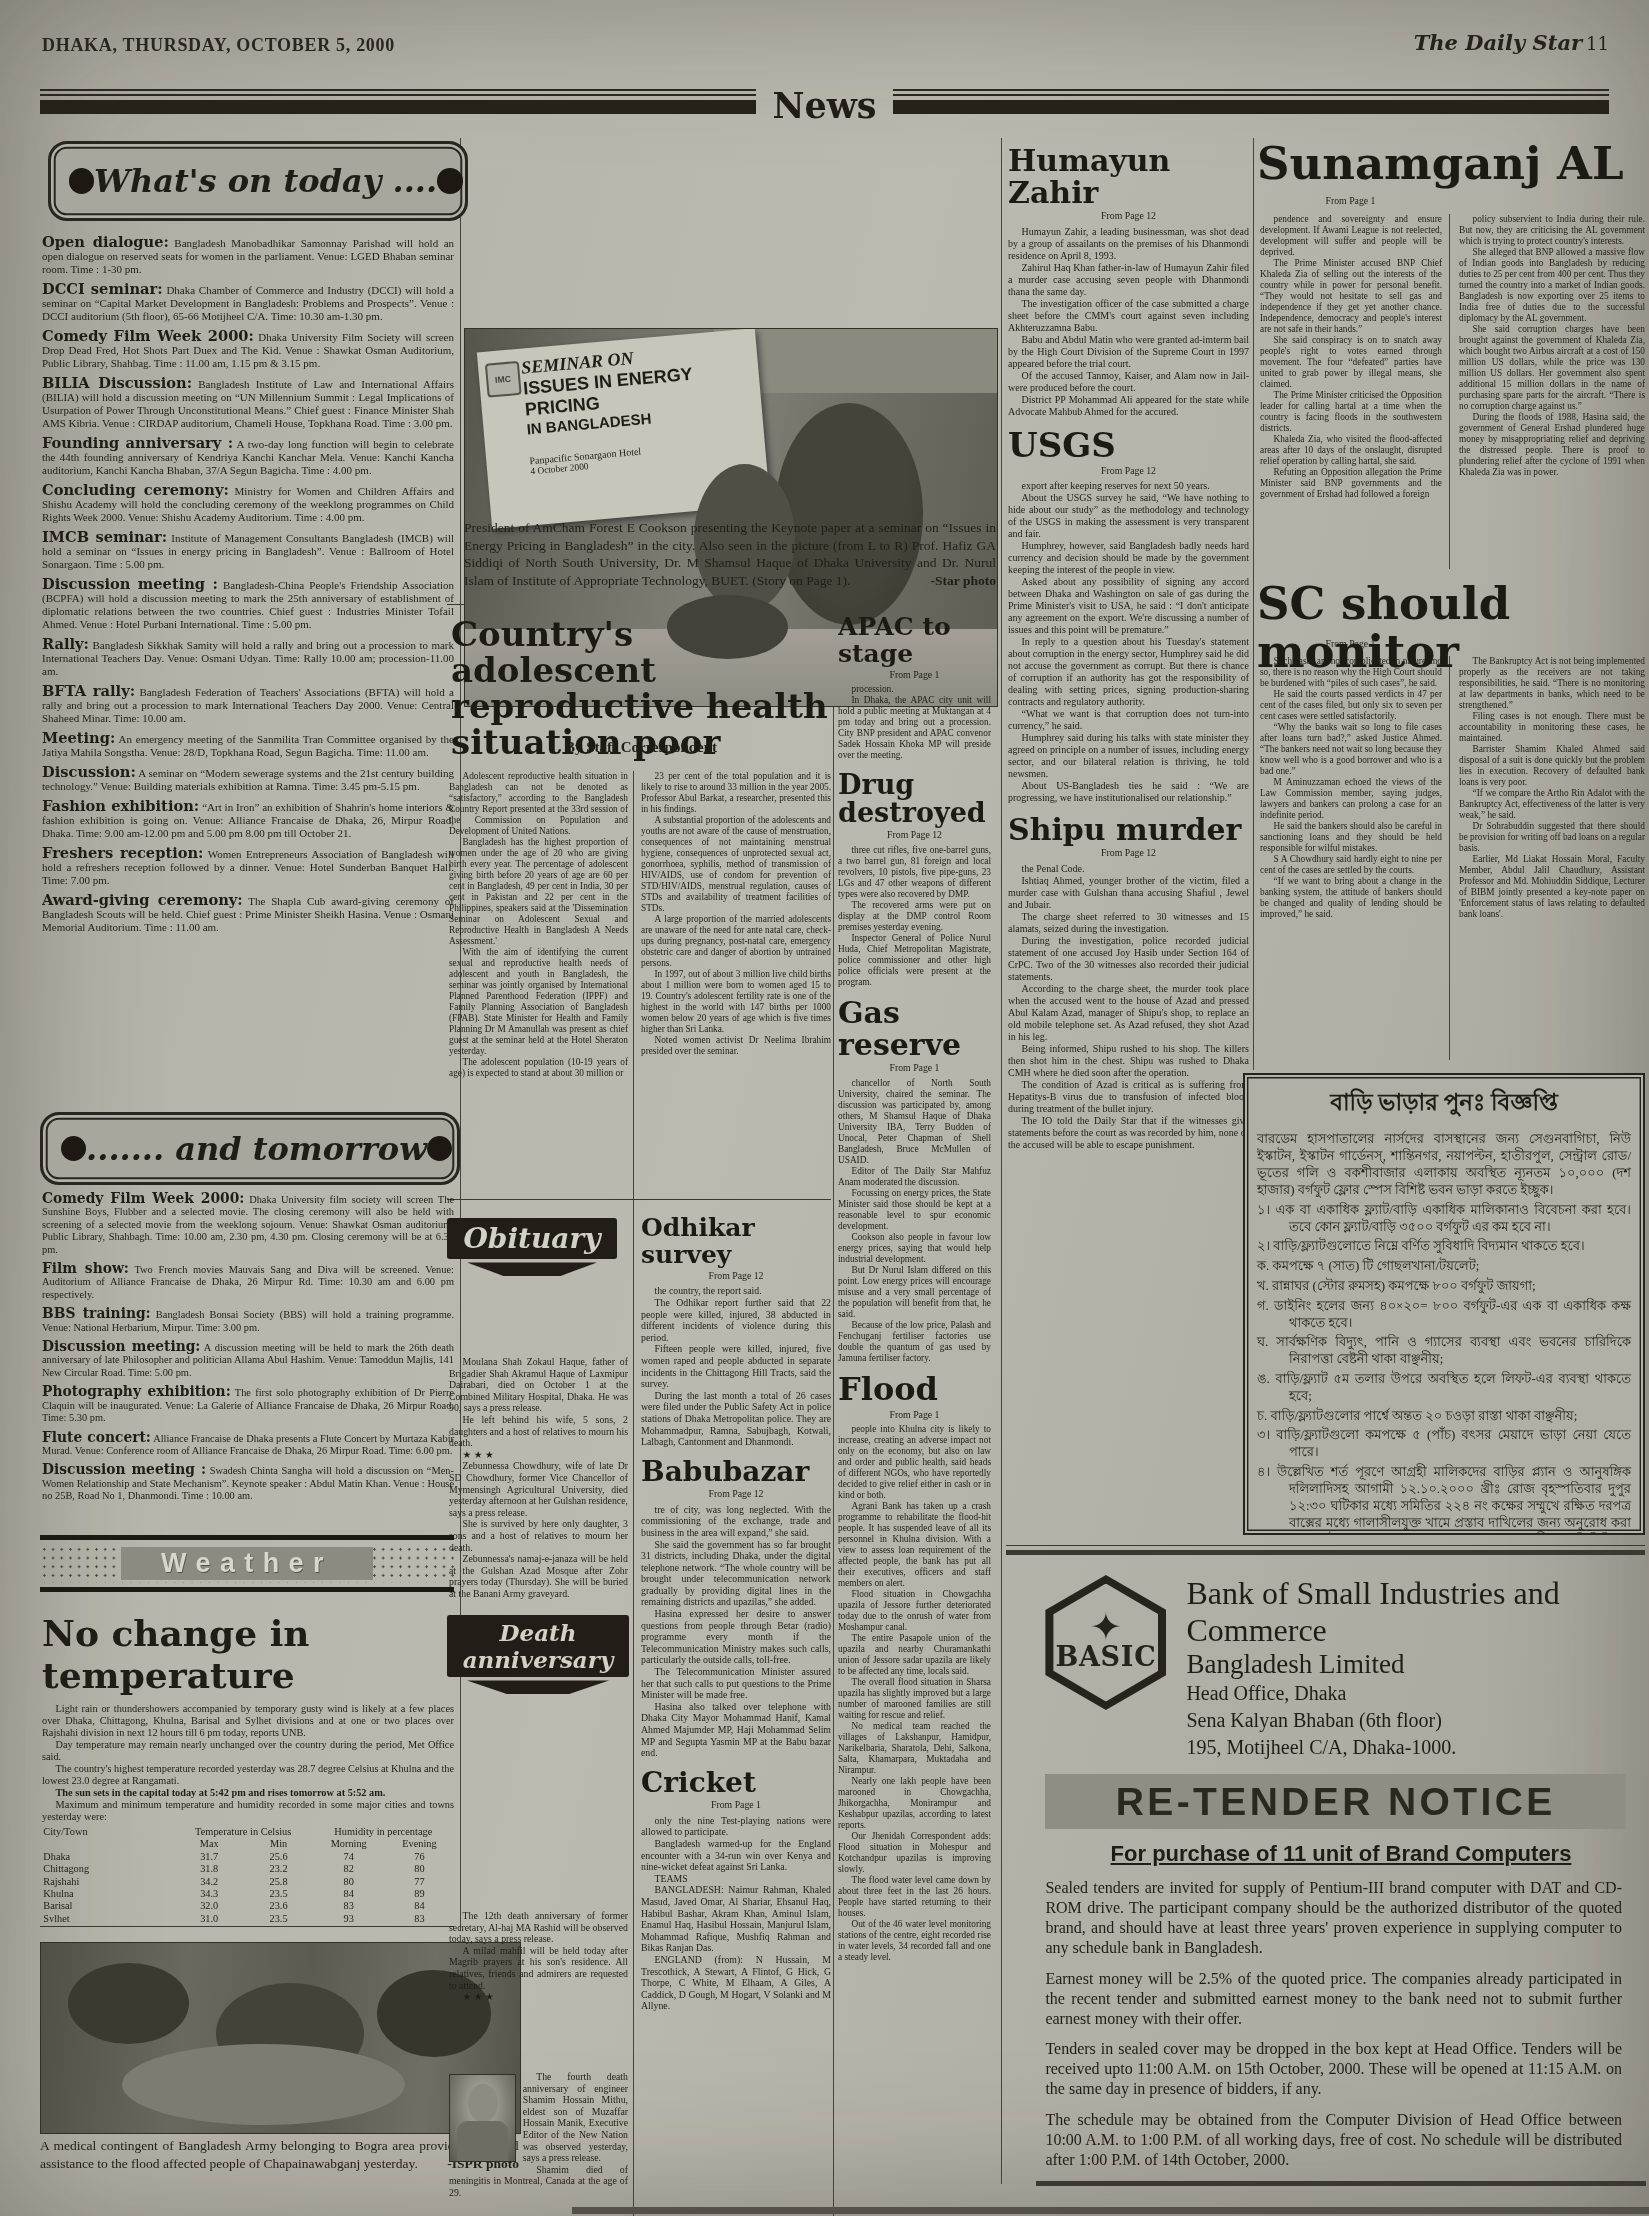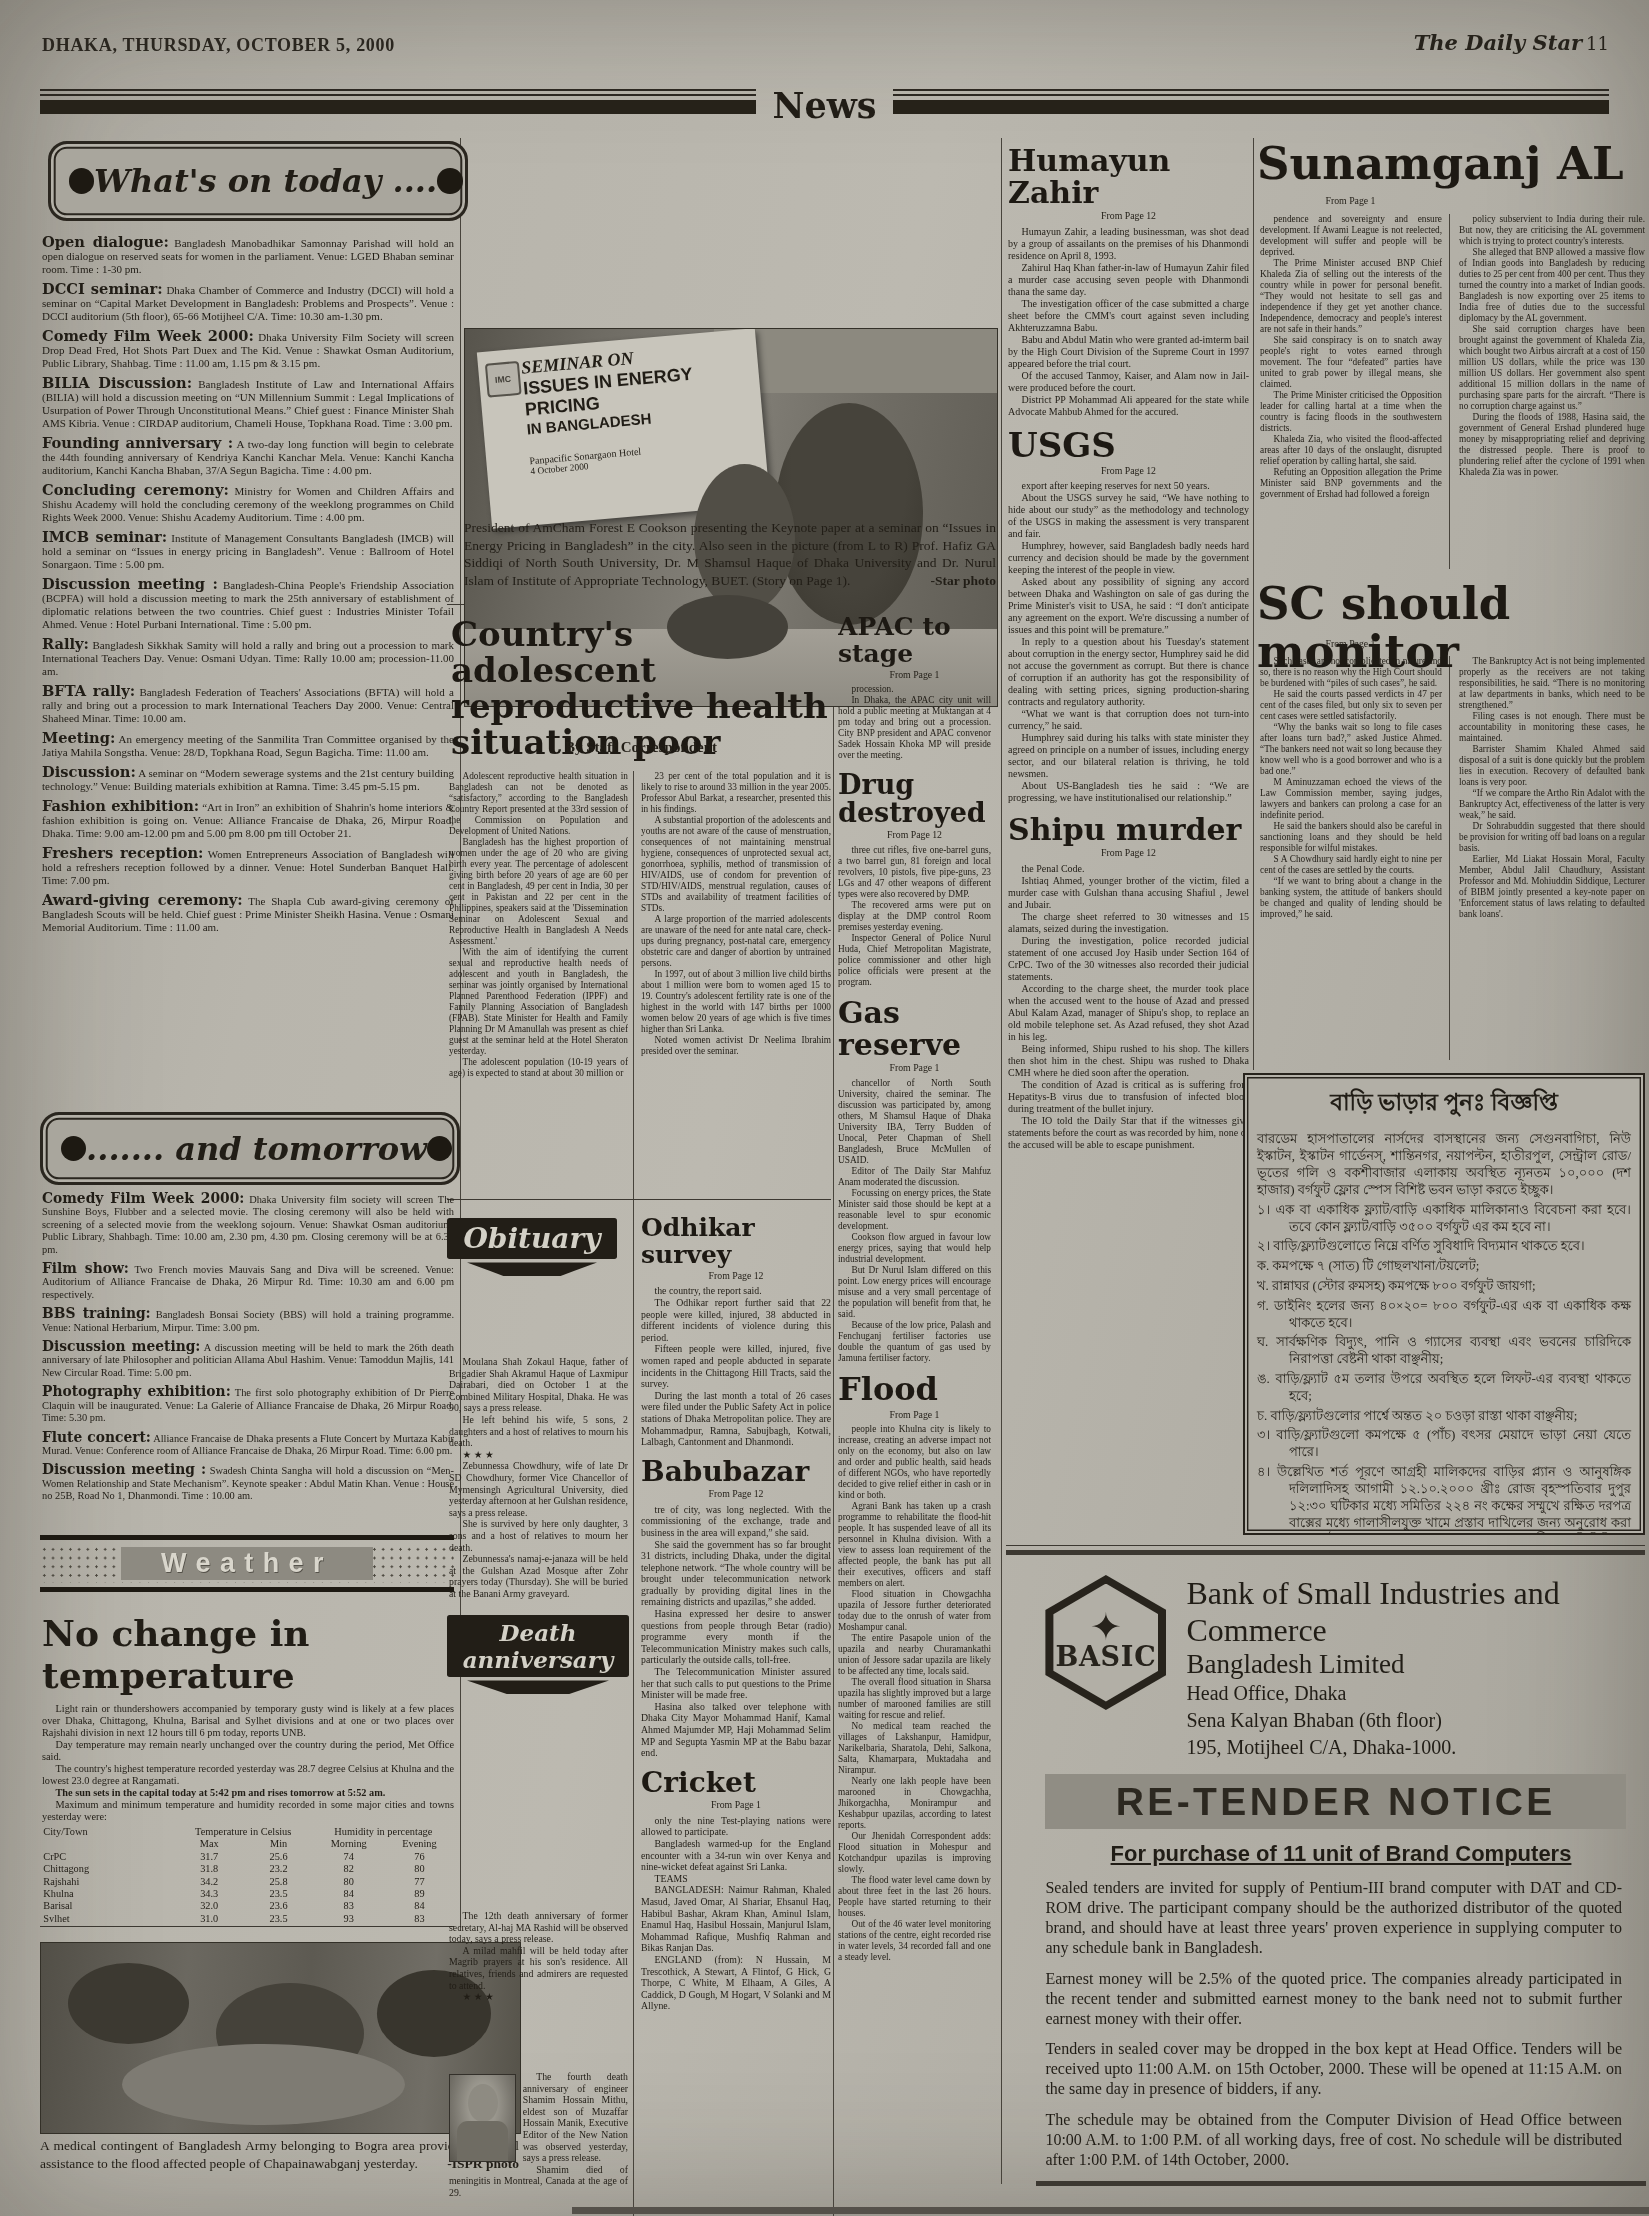--- a/index.html
+++ b/index.html
@@ -202,21 +202,21 @@
           <td class="c"></td>
           <td>Max</td>
           <td>Min</td>
           <td>Morning</td>
           <td>Evening</td>
         </tr>
       </thead>
       <tbody>
 
           <tr>
-            <td class="c">CrPC</td>
+            <td class="c">Dhaka</td>
             <td>31.7</td>
             <td>25.6</td>
             <td>74</td>
             <td>76</td>
           </tr>
 
           <tr>
             <td class="c">Chittagong</td>
             <td>31.8</td>
             <td>23.2</td>
@@ -327,21 +327,21 @@
           <p>Inspector General of Police Nurul Huda, Chief Metropolitan Magistrate, police commissioner and other high police officials were present at the program.</p>
         </div>
     </div>
     <div class="artblock">
       <div class="hd h-md">Gas reserve</div>
       <div class="from">From Page 1</div>
       <div class="paras bt1">
           <p>chancellor of North South University, chaired the seminar. The discussion was participated by, among others, M Shamsul Haque of Dhaka University IBA, Terry Budden of Unocal, Peter Chapman of Shell Bangladesh, Bruce McMullen of USAID.</p>
           <p>Editor of The Daily Star Mahfuz Anam moderated the discussion.</p>
           <p>Focussing on energy prices, the State Minister said those should be kept at a reasonable level to spur economic development.</p>
-          <p>Cookson flow argued in favour low energy prices, saying that would help industrial development.</p>
+          <p>Cookson also people in favour low energy prices, saying that would help industrial development.</p>
           <p>But Dr Nurul Islam differed on this point. Low energy prices will encourage misuse and a very small percentage of the population will benefit from that, he said.</p>
           <p>Because of the low price, Palash and Fenchuganj fertiliser factories use double the quantum of gas used by Jamuna fertiliser factory.</p>
         </div>
     </div>
     <div class="artblock">
       <div class="hd h-md" style="font-size:32px;">Flood</div>
       <div class="from">From Page 1</div>
       <div class="paras bt1">
           <p>people into Khulna city is likely to increase, creating an adverse impact not only on the economy, but also on law and order and public health, said heads of different NGOs, who have reportedly decided to give relief either in cash or in kind or both.</p>
           <p>Agrani Bank has taken up a crash programme to rehabilitate the flood-hit people. It has suspended leave of all its personnel in Khulna division. With a view to assess loan requirement of the affected people, the bank has put all their executives, officers and staff members on alert.</p>

